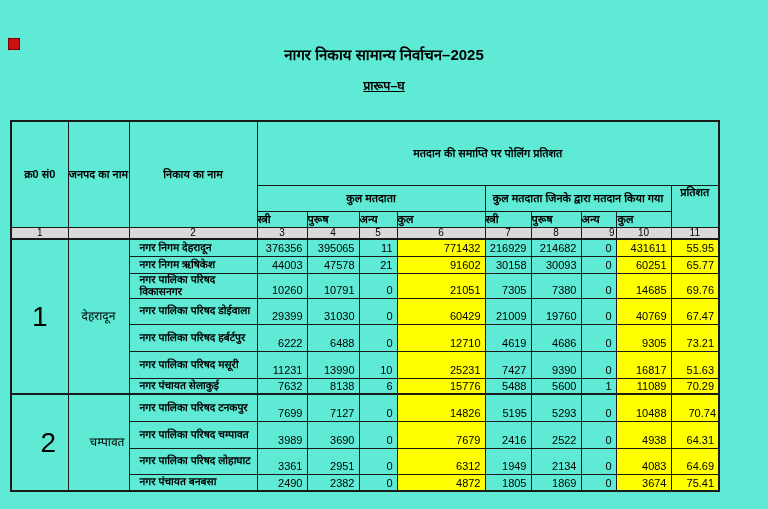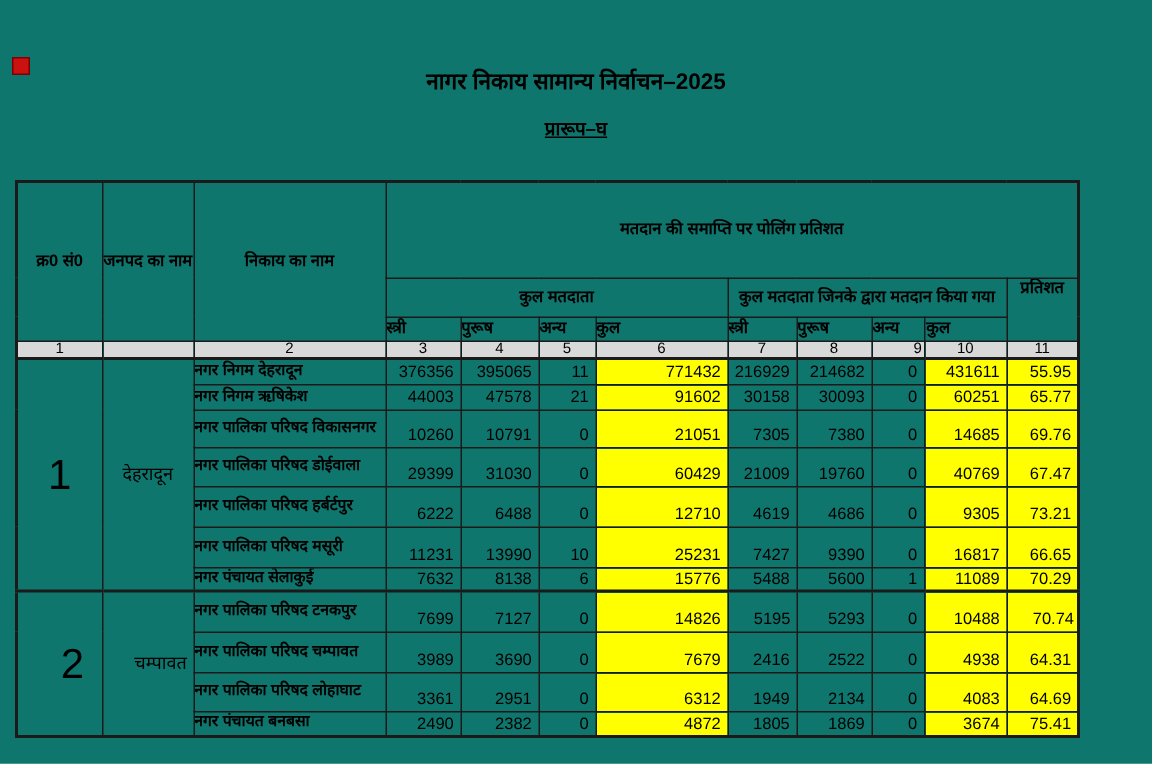--- a/index.html
+++ b/index.html
@@ -1,17 +1,17 @@
 <!DOCTYPE html>
 <html><head>
 <meta charset="utf-8">
 <style>
   html,body{margin:0;padding:0;}
   body{background:#ffffff;font-family:"Liberation Sans",sans-serif;}
-  .sheet{position:relative;width:768px;height:509px;background:#0f766e;overflow:hidden;}
+  .sheet{position:relative;width:768px;height:509px;background:#5eead4;overflow:hidden;}
 
   .red-marker{position:absolute;left:8px;top:38px;width:10px;height:10px;
     background:#cc1111;border:1px solid #7f0000;}
 
   .titles{position:absolute;left:0;top:46px;width:100%;text-align:center;color:#000;}
   .title-line1{font-size:15px;font-weight:bold;line-height:18px;}
   .title-line2{font-size:12.5px;font-weight:bold;line-height:16px;margin-top:3px;}
   .form-label{font-size:12.5px;font-weight:bold;text-decoration:underline;margin-top:13px;display:inline-block;}
 
   table.results{position:absolute;left:10px;top:120px;width:708px;
@@ -25,21 +25,21 @@
   tr.hC{height:16px;}
   tr.hC td{font-weight:bold;text-align:left;vertical-align:middle;font-size:11px;}
   tr.hC td.l{text-align:left;padding-left:1px;}
   tr.hD{height:12px;}
   tr.hD td{background:#d9d9d9;font-size:10px;text-align:center;vertical-align:middle;line-height:1;}
   tr.hD td.r{text-align:right;padding-right:1px;}
   td.pct-h{vertical-align:top;padding-top:4px;}
 
   
   tr.dr td.num{font-size:11px;text-align:right;padding-right:4px;vertical-align:bottom;padding-bottom:1px;}
-  tr.dr td.name{font-size:10.5px;font-weight:bold;text-align:left;padding-left:0;vertical-align:middle;}
+  tr.dr td.name{font-size:10.5px;font-weight:bold;text-align:left;padding-left:10px;vertical-align:middle;}
   td.yellow{background:#ffff00;}
   td.serial{font-size:28px;text-align:center;vertical-align:middle;}
   td.district{color:#4472c4;font-size:12px;text-align:center;vertical-align:middle;}
   tr.first-data td{border-top:2px solid #1a1a1a;}
   tr.gsep td{border-top:2px solid #1a1a1a;padding-left:17px;}
 </style>
 </head>
 <body>
 
 <div class="sheet">
@@ -169,21 +169,21 @@
       <tr class="dr" style="height:27px">
         <td class="name">नगर पालिका परिषद मसूरी</td>
         <td class="num">11231</td>
         <td class="num">13990</td>
         <td class="num">10</td>
         <td class="num yellow">25231</td>
         <td class="num">7427</td>
         <td class="num">9390</td>
         <td class="num">0</td>
         <td class="num yellow">16817</td>
-        <td class="num yellow">66.65</td>
+        <td class="num yellow">51.63</td>
       </tr>
       <tr class="dr" style="height:16px">
         <td class="name">नगर पंचायत सेलाकुई</td>
         <td class="num">7632</td>
         <td class="num">8138</td>
         <td class="num">6</td>
         <td class="num yellow">15776</td>
         <td class="num">5488</td>
         <td class="num">5600</td>
         <td class="num">1</td>

